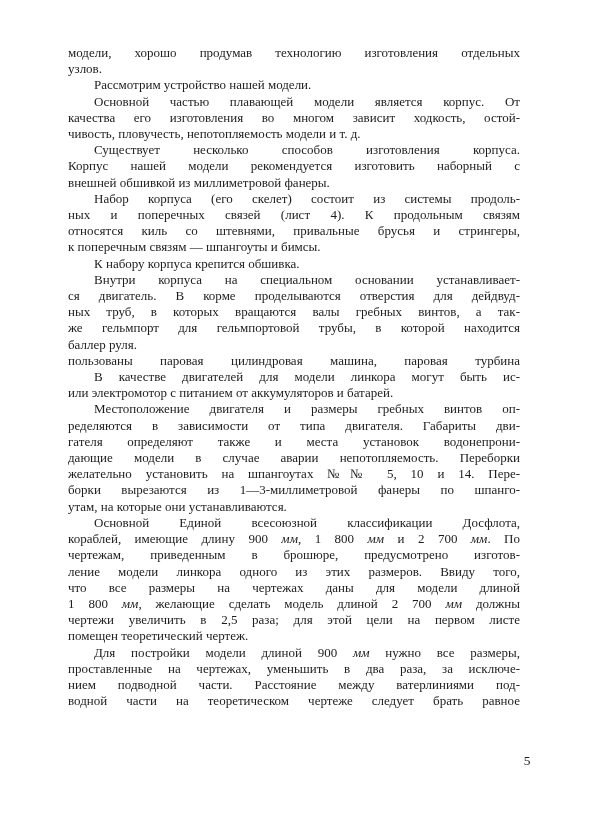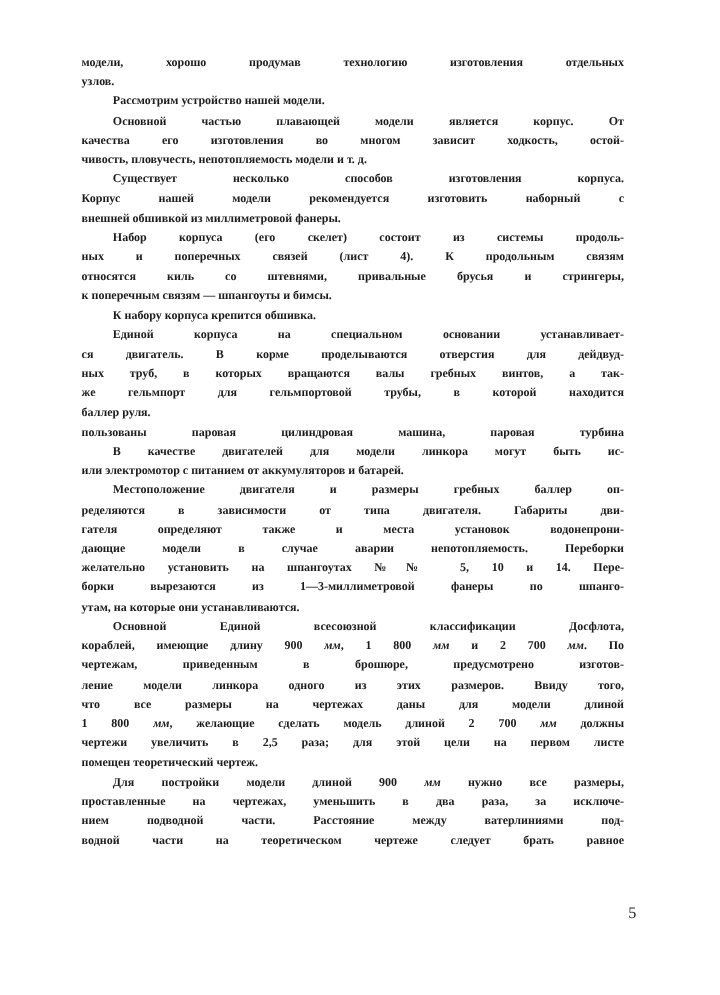--- a/index.html
+++ b/index.html
@@ -14,23 +14,23 @@
     background: #ffffff;
     font-family: "Liberation Serif", "DejaVu Serif", serif;
     color: #1c1c1c;
     overflow: hidden;
   }
   .text-block {
     position: absolute;
     left: 68px;
     top: 45px;
     width: 452px;
-    font-size: 10px;
+    font-size: 13px;
     line-height: 16.2px;
-    font-weight: 700;
+    font-weight: 400;
   }
   .line {
     text-align: justify;
     text-align-last: justify;
   }
   .line.endline {
     text-align: right;
     text-align-last: left;
   }
   .line.indent {
@@ -62,29 +62,29 @@
       <div class="line">качества его изготовления во многом зависит ходкость, остой-</div>
       <div class="line endline">чивость, пловучесть, непотопляемость модели и т. д.</div>
       <div class="line indent">Существует несколько способов изготовления корпуса.</div>
       <div class="line">Корпус нашей модели рекомендуется изготовить наборный с</div>
       <div class="line endline">внешней обшивкой из миллиметровой фанеры.</div>
       <div class="line indent">Набор корпуса (его скелет) состоит из системы продоль-</div>
       <div class="line">ных и поперечных связей (лист 4). К продольным связям</div>
       <div class="line">относятся киль со штевнями, привальные брусья и стрингеры,</div>
       <div class="line endline">к поперечным связям — шпангоуты и бимсы.</div>
       <div class="line indent endline">К набору корпуса крепится обшивка.</div>
-      <div class="line indent">Единой корпуса на специальном основании устанавливает-</div>
+      <div class="line indent">Внутри корпуса на специальном основании устанавливает-</div>
       <div class="line">ся двигатель. В корме проделываются отверстия для дейдвуд-</div>
       <div class="line">ных труб, в которых вращаются валы гребных винтов, а так-</div>
       <div class="line">же гельмпорт для гельмпортовой трубы, в которой находится</div>
       <div class="line endline">баллер руля.</div>
       <div class="line">пользованы паровая цилиндровая машина, паровая турбина</div>
       <div class="line indent">В качестве двигателей для модели линкора могут быть ис-</div>
       <div class="line endline">или электромотор с питанием от аккумуляторов и батарей.</div>
-      <div class="line indent">Местоположение двигателя и размеры гребных баллер оп-</div>
+      <div class="line indent">Местоположение двигателя и размеры гребных винтов оп-</div>
       <div class="line">ределяются в зависимости от типа двигателя. Габариты дви-</div>
       <div class="line">гателя определяют также и места установок водонепрони-</div>
       <div class="line">дающие модели в случае аварии непотопляемость. Переборки</div>
       <div class="line">желательно установить на шпангоутах №№ 5, 10 и 14. Пере-</div>
       <div class="line">борки вырезаются из 1—3-миллиметровой фанеры по шпанго-</div>
       <div class="line endline">утам, на которые они устанавливаются.</div>
       <div class="line indent">Основной Единой всесоюзной классификации Досфлота,</div>
       <div class="line">кораблей, имеющие длину 900 <i>мм</i>, 1 800 <i>мм</i> и 2 700 <i>мм</i>. По</div>
       <div class="line">чертежам, приведенным в брошюре, предусмотрено изготов-</div>
       <div class="line">ление модели линкора одного из этих размеров. Ввиду того,</div>

